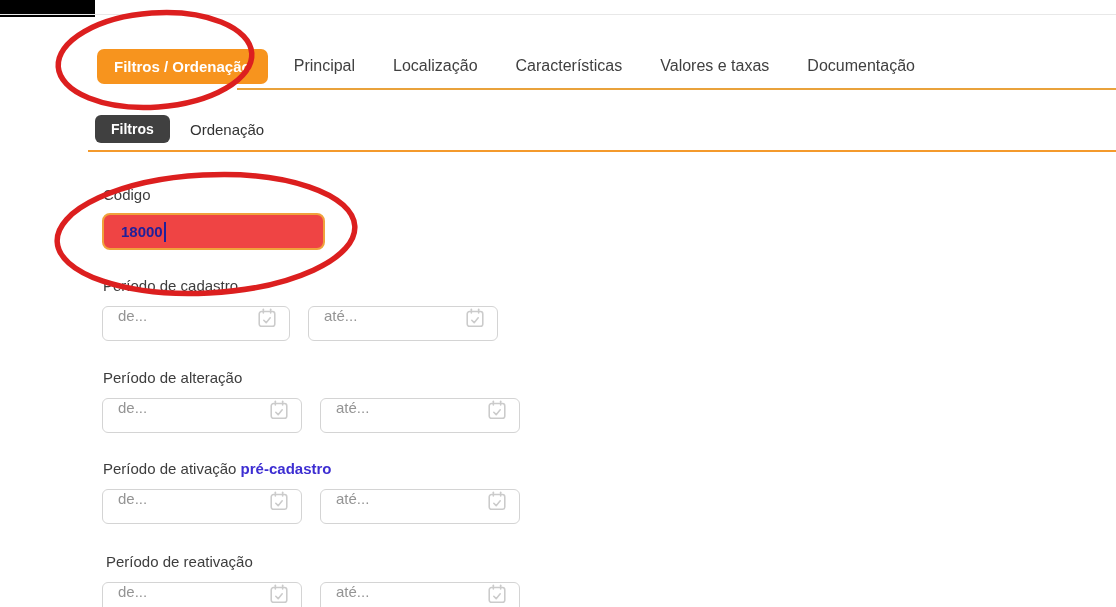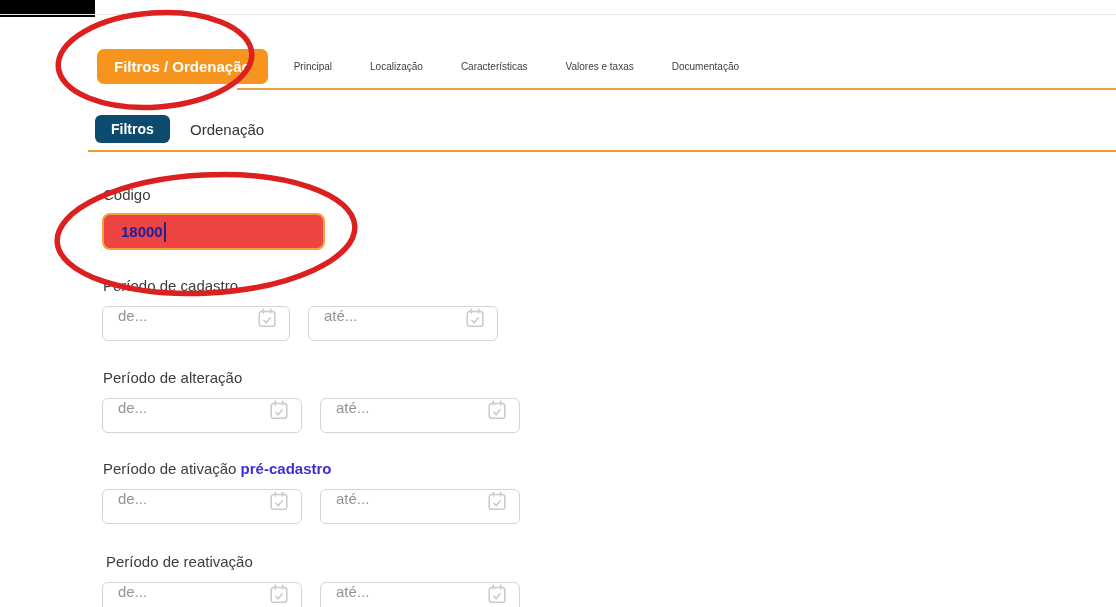--- a/index.html
+++ b/index.html
@@ -9,32 +9,32 @@
     overflow:hidden; font-family:"Liberation Sans", sans-serif; color:#3d3d3d;
   }
   .black-patch { position:absolute; left:0; top:0; width:95px; height:17px; background:#000; }
   .top-hairline { position:absolute; left:0; top:14px; width:1116px; height:1px; background:#e8e8e8; }
 
   
   .tabbar {
     position:absolute; left:97px; top:48px; height:36px; right:0;
     display:flex; align-items:center; gap:38px; white-space:nowrap;
   }
-  .tab { font-size:10px; color:#404040; cursor:pointer; }
+  .tab { font-size:16px; color:#404040; cursor:pointer; }
   .tab-active {
     background:#F7941E; color:#ffffff; font-weight:bold; font-size:15px;
     border:none; border-radius:7px; padding:9px 17px; cursor:pointer;
     margin-right:-12px;
   }
   .tab-underline { position:absolute; left:237px; right:0; top:88px; height:2px; background:#E9A23B; }
 
   
   .subtab-btn {
     position:absolute; left:95px; top:115px; height:28px; padding:0 16px;
-    background:#0c4a6e; color:#fff; font-weight:bold; font-size:14px;
+    background:#404040; color:#fff; font-weight:bold; font-size:14px;
     border:none; border-radius:6px; cursor:pointer;
   }
   .subtab-label { position:absolute; left:190px; top:121px; font-size:15px; color:#333; cursor:pointer; }
   .subtab-underline { position:absolute; left:88px; right:0; top:150px; height:2px; background:#F49A2C; }
 
   .field-label { position:absolute; font-size:15px; color:#3d3d3d; }
   .hl { color:#3D2ED2; font-weight:bold; }
 
   
   .codigo-field {

